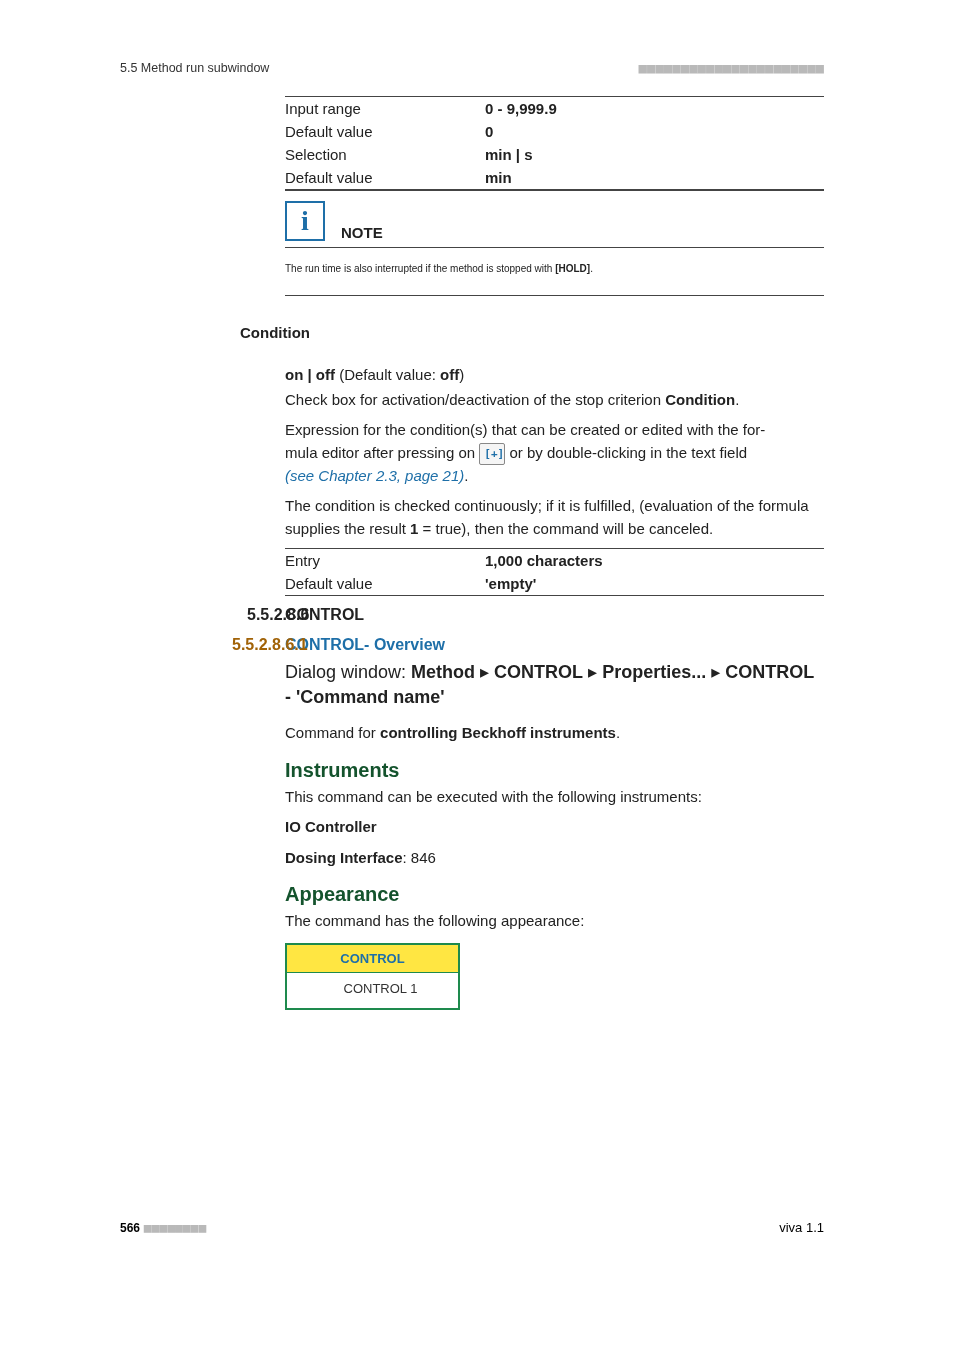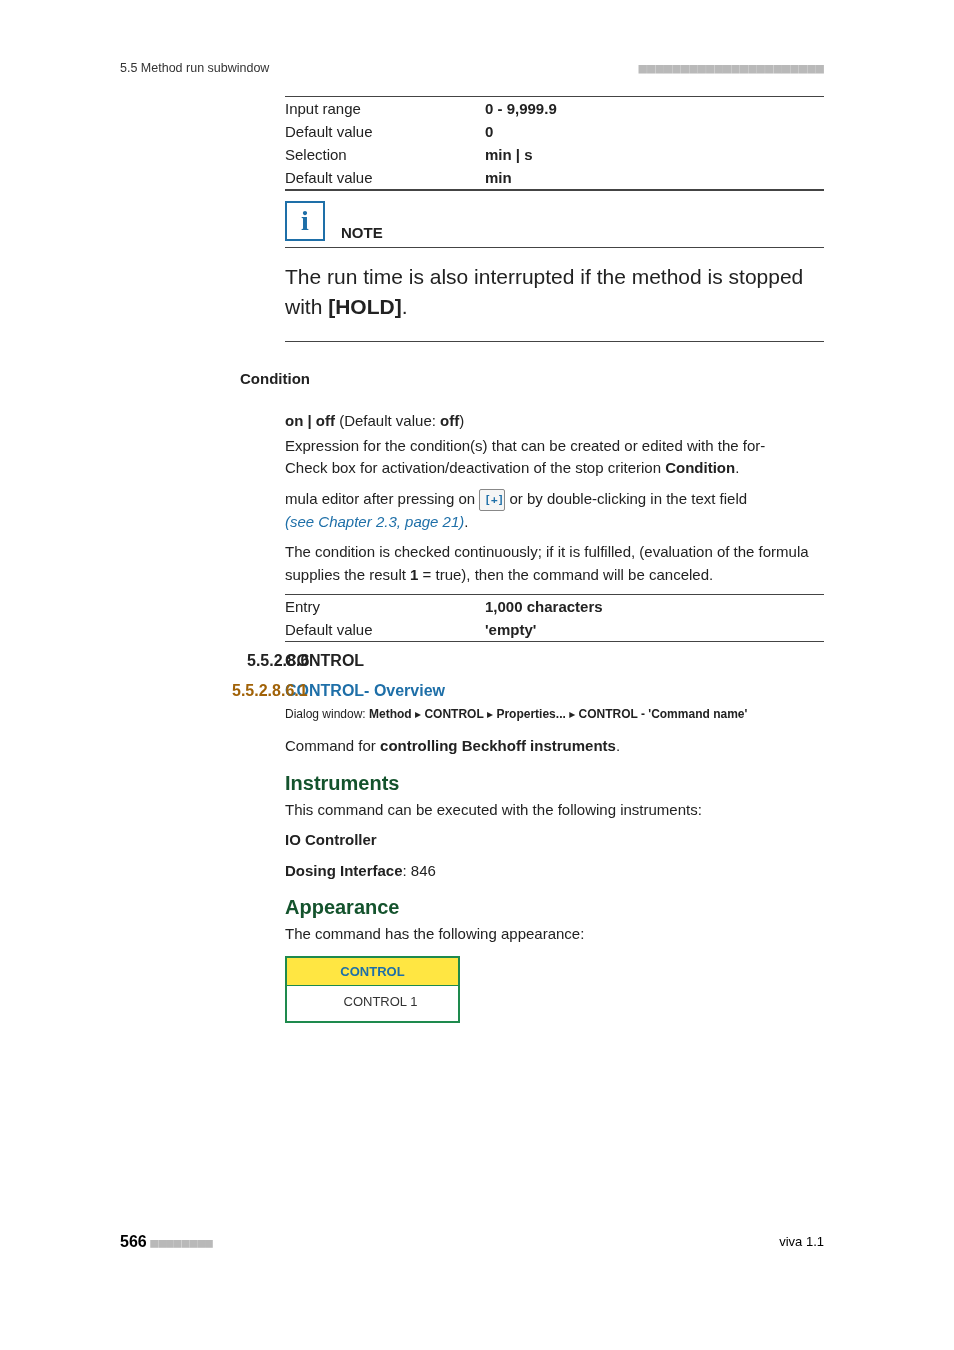--- a/index.html
+++ b/index.html
@@ -66,21 +66,21 @@
     border: 2px solid #1e6fa8;
     display: flex; align-items: center; justify-content: center;
     margin-right: 16px;
     font-family: Georgia, serif;
     font-weight: 700;
     font-size: 28px;
     color: #1e6fa8;
     background: #fff;
   }
   .note-title { font-weight: 700; font-size: 15px; }
-  .note-body { font-size: 21px; line-height: 1.45; }
+  .note-body { font-size: 10px; line-height: 1.45; }
 
   .para { font-size: 15px; line-height: 1.5; margin-bottom: 8px; }
   .italic { font-style: italic; }
   .bold { font-weight: 700; }
   .section-num {
     position: absolute;
     left: 127px;
     font-weight: 700;
     font-size: 16px;
     color: #222;
@@ -99,21 +99,21 @@
     color: #a16207;
   }
   .subsection-title {
     margin-left: 165px;
     font-weight: 700;
     font-size: 16px;
     color: #1e6fa8;
   }
 
   .dialog-line {
-    font-size: 12px;
+    font-size: 18px;
     line-height: 1.4;
     margin-bottom: 12px;
   }
 
   .blue-h { font-weight: 700; color: #14532d; font-size: 20px; margin: 14px 0 4px 0; }
 
   .cmd-appearance {
     margin-top: 10px;
     width: 175px;
     border: 2px solid #1e8a4d;
@@ -138,21 +138,21 @@
 
   .footer {
     position: relative;
     margin-top: 210px;
     padding: 0 130px 0 120px;
     display: flex;
     justify-content: space-between;
     align-items: center;
     font-size: 13px;
   }
-  .footer .pg { font-weight: 700; font-size: 16px; }
+  .footer .pg { font-weight: 700; font-size: 12px; }
   .footer .dash-strip-small { color: #b9b9b9; font-family: monospace; font-size: 13px; }
 
   .formula-icon {
     display: inline-block;
     width: 26px; height: 22px;
     border: 1px solid #888;
     border-radius: 2px;
     vertical-align: middle;
     position: relative;
     background: #f5f5f5;
@@ -213,24 +213,24 @@
     </div>
   </div>
 
   <div style="position:relative; min-height:20px; margin-top:10px;">
     <div class="left-col-label" style="top:0;">Condition</div>
   </div>
   <div class="content-col" style="margin-top:22px;">
     <div class="onoff-line">
       <span class="bold">on | off</span><span> (Default value: </span><span class="bold">off</span><span>)</span>
     </div>
+    <p class="para">
+      <span>Check box for activation/deactivation of the stop criterion </span><span class="bold">Condition</span><span>.</span>
+    </p>
     <p class="para" style="margin-bottom:0;">Expression for the condition(s) that can be created or edited with the for-</p>
-    <p class="para">
-      <span>Check box for activation/deactivation of the stop criterion </span><span class="bold">Condition</span><span>.</span>
-    </p>
     <p class="para">
       <span>mula editor after pressing on </span><span class="formula-icon"></span><span> or by double-clicking in the text field </span><br>
       <span class="italic" style="color:#1e6fa8;">(see Chapter 2.3, page 21)</span><span>.</span>
     </p>
     <p class="para">
       <span>The condition is checked continuously; if it is fulfilled, (evaluation of the formula supplies the result </span><span class="bold">1</span><span> = true), then the command will be canceled.</span>
     </p>
 
     <table class="kv-table">
       <tbody>

